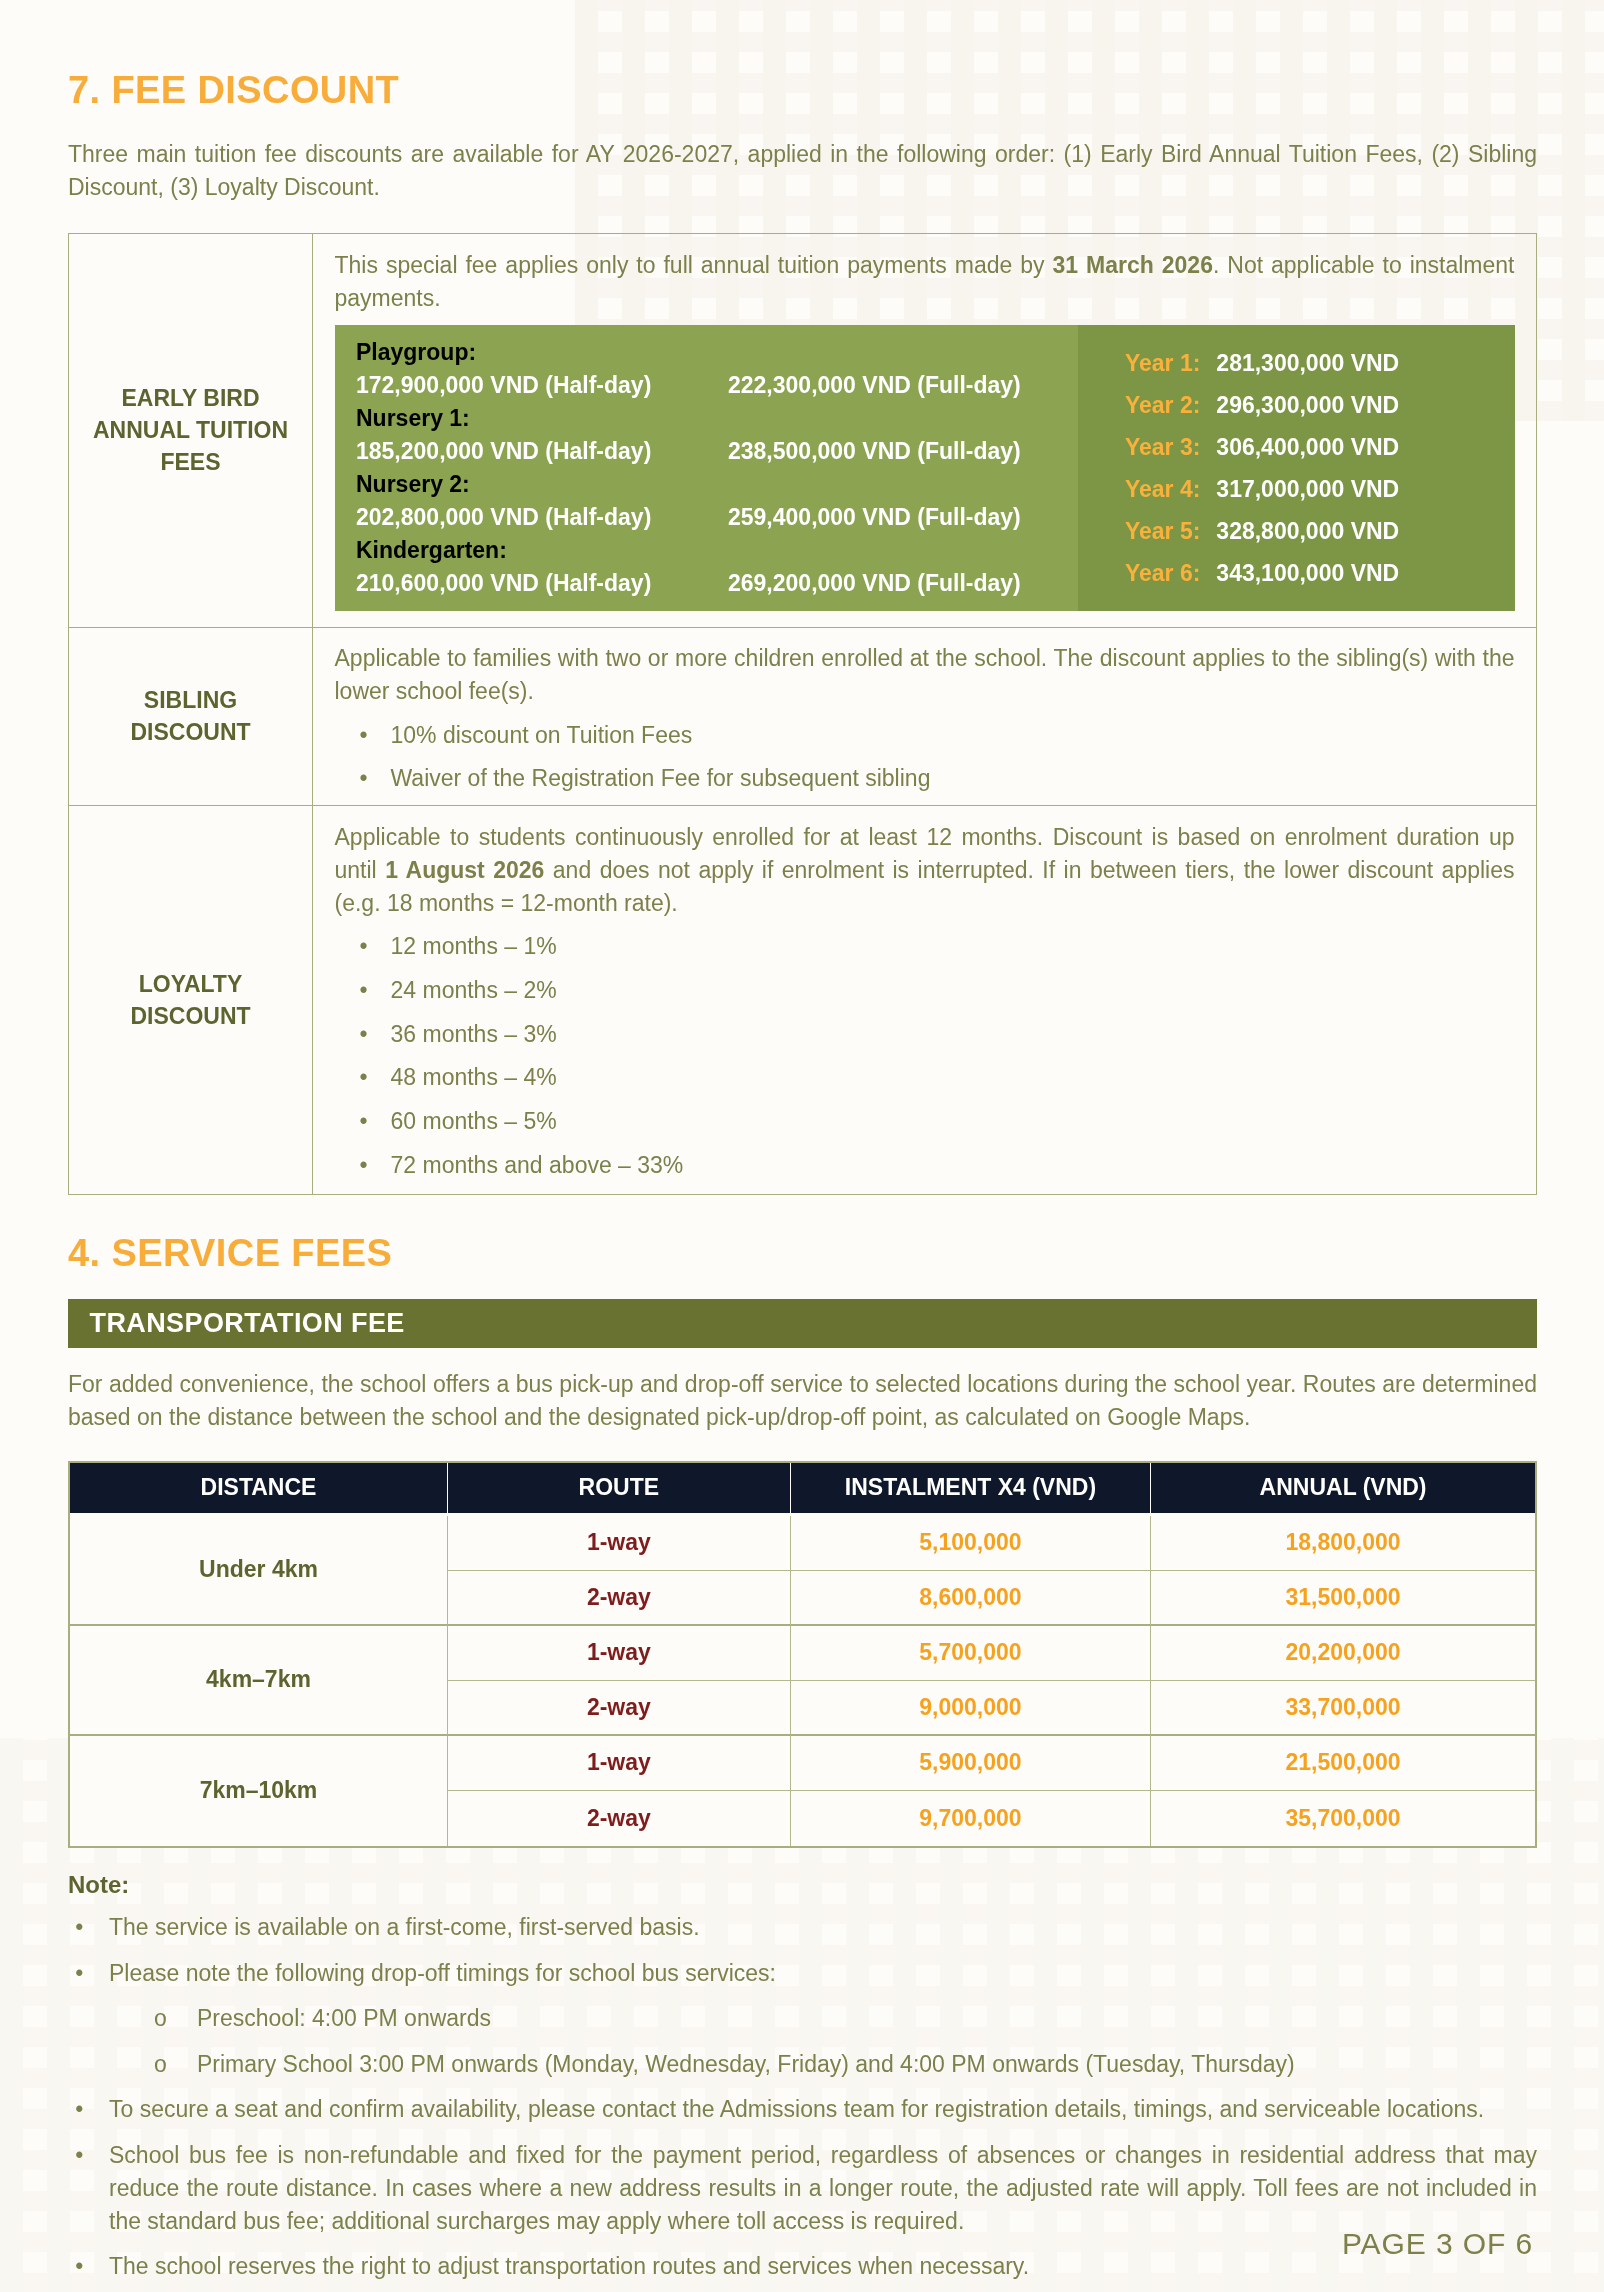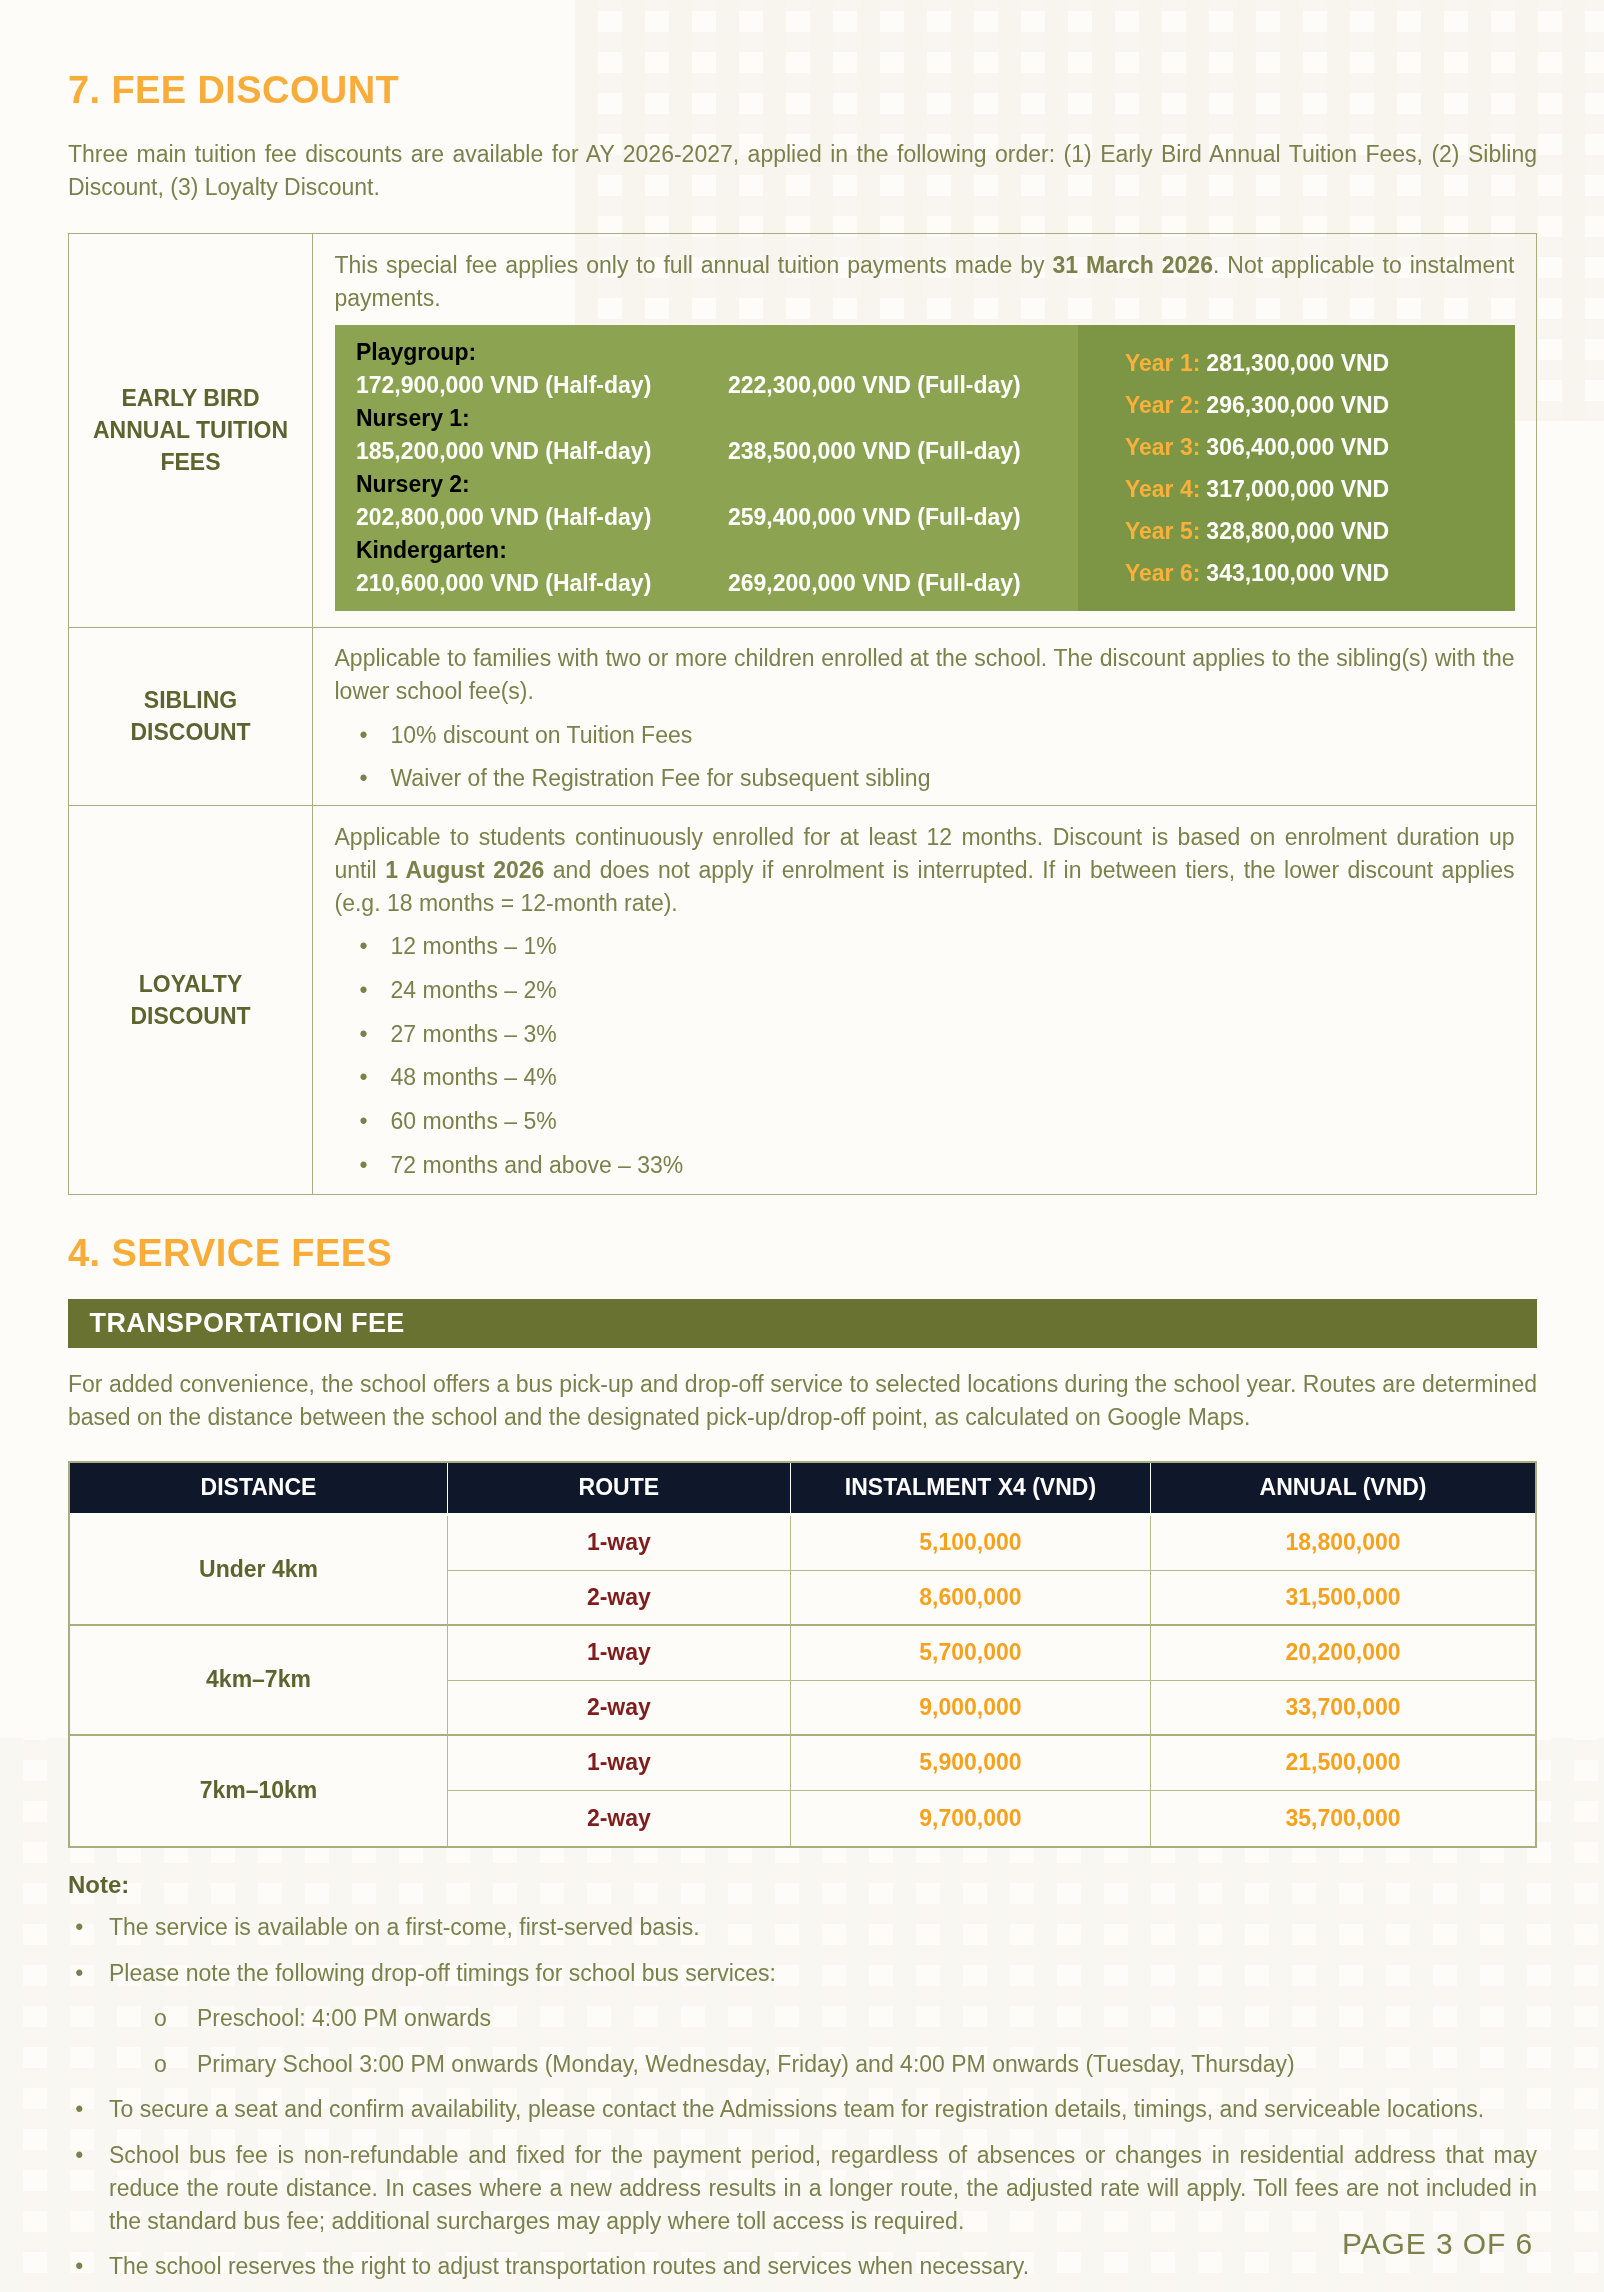--- a/index.html
+++ b/index.html
@@ -46,21 +46,21 @@
   .bb{border-bottom:1.8px solid #A9AE7F;}
 
   .green-wrap{display:flex;margin-top:10.7px;}
   .levels-box{flex:0 0 63%;background:#8CA452;padding:10.7px 21.5px;box-sizing:border-box;}
   .years-box{flex:1;background:#7C9645;padding:12.5px 18px 12.5px 47px;box-sizing:border-box;
     display:flex;flex-direction:column;justify-content:center;gap:9.9px;}
   .level-name{color:#000000;font-weight:bold;font-size:23px;line-height:33px;}
   .level-fees{display:flex;color:#FFFFFF;font-weight:bold;font-size:23px;line-height:33px;}
   .level-fees .half{width:372px;flex:0 0 auto;}
   .year-line{display:flex;font-size:23px;line-height:32px;}
-  .year-label{color:#F9B13C;font-weight:bold;margin-right:6px;}
+  .year-label{color:#F9B13C;font-weight:bold;margin-right:16px;}
   .year-amount{color:#FFFFFF;font-weight:bold;}
 
   .bullet-row{display:flex;margin-top:10.7px;font-size:23px;line-height:33px;}
   .bullet-marker{flex:0 0 56px;padding-left:25px;box-sizing:border-box;}
 
   
   .h1-2{margin-top:39px;margin-bottom:27px;}
   .banner{
     background:#6A7231;color:#FFFFFF;font-weight:bold;font-size:27px;
     padding:9px 0 9px 21.5px;letter-spacing:0.4px;
@@ -197,21 +197,21 @@
         <div class="bullet-row">
           <span class="bullet-marker">•</span>
           <span>12 months – 1%</span>
         </div>
         <div class="bullet-row">
           <span class="bullet-marker">•</span>
           <span>24 months – 2%</span>
         </div>
         <div class="bullet-row">
           <span class="bullet-marker">•</span>
-          <span>27 months – 3%</span>
+          <span>36 months – 3%</span>
         </div>
         <div class="bullet-row">
           <span class="bullet-marker">•</span>
           <span>48 months – 4%</span>
         </div>
         <div class="bullet-row">
           <span class="bullet-marker">•</span>
           <span>60 months – 5%</span>
         </div>
         <div class="bullet-row">

